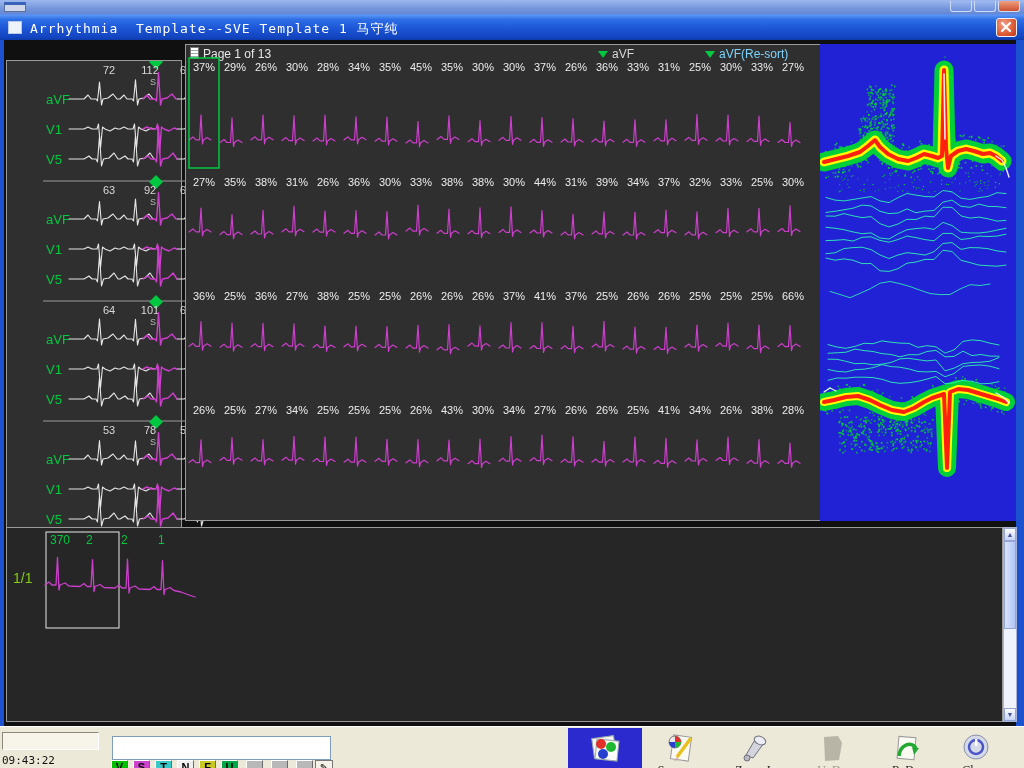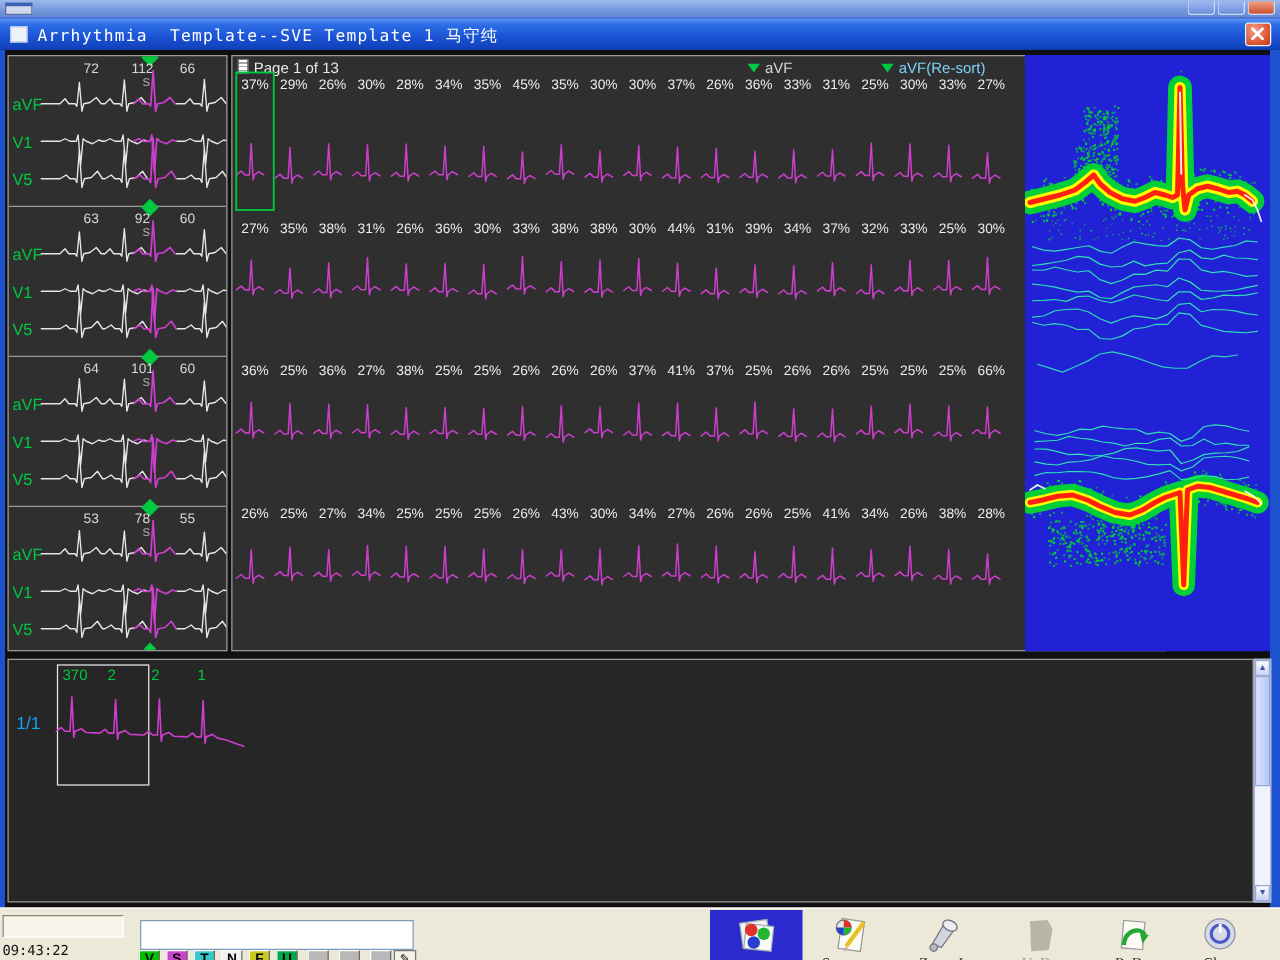--- a/index.html
+++ b/index.html
@@ -20,33 +20,33 @@
   .app-icon{position:absolute;left:8px;top:6px;width:14px;height:13px;background:#eef3fa;
     border:1px solid #b8c8e8;}
   .win-title{position:absolute;left:30px;top:5px;color:#fff;font-weight:normal;
     font-family:"DejaVu Sans Mono",monospace;font-size:13px;letter-spacing:1px;white-space:pre;}
   .close-btn{position:absolute;right:7px;top:3px;width:21px;height:19px;border-radius:3px;
     border:1px solid #f2f2f2;background:radial-gradient(circle at 35% 30%,#f3a088,#e0603c 55%,#bd3413);}
   .window-body{position:absolute;left:0;top:40px;width:1024px;height:728px;
     background:#101010;border-left:4px solid #1c52cd;border-right:8px solid #1c52cd;}
   
   .panel{position:absolute;background:#2f2f2f;border:1px solid #9a9a9a;}
-  .p-left{left:2px;top:4px;width:176px;height:477px;}
+  .p-left{left:2px;top:20px;width:176px;height:477px;padding-left:36px;}
   .p-center{left:181px;top:4px;width:748px;height:477px;}
   .p-right{left:816px;top:4px;width:196px;height:477px;background:#2121d6;border:none;}
   .p-bottom{left:2px;top:487px;width:997px;height:195px;background:#262626;}
   .grid-header{position:absolute;left:0;top:0;width:100%;height:16px;color:#e8e8e8;font-size:12px;}
   .doc-icon{position:absolute;left:4px;top:2px;width:9px;height:12px;background:
     repeating-linear-gradient(180deg,#fff 0 2px,#9aa 2px 3px);border:1px solid #777;}
   .page-label{position:absolute;left:17px;top:2px;}
   .sort1{position:absolute;left:412px;top:2px;color:#d8d8d8;}
   .sort2{position:absolute;left:519px;top:2px;color:#7dd3fc;}
   .tri{display:inline-block;width:0;height:0;border-left:5px solid transparent;
     border-right:5px solid transparent;border-top:7px solid #00c840;margin-right:4px;}
-  .idx-label{position:absolute;left:6px;top:42px;color:#0ea5e9;font-size:14px;}
+  .idx-label{position:absolute;left:6px;top:42px;color:#84cc16;font-size:14px;}
   
   .vscroll{position:absolute;left:999px;top:487px;width:14px;height:195px;background:#f0f3fc;border:1px solid #aab4d8;}
   .sb-btn{position:absolute;left:0;width:12px;height:13px;background:linear-gradient(#fdfeff,#c6d3f7);
     border:1px solid #93a6d6;color:#44549c;font-size:7px;line-height:11px;text-align:center;}
   .sb-thumb{position:absolute;left:0;top:13px;width:12px;height:88px;
     background:linear-gradient(90deg,#d9e4fd,#b2c6f6);border:1px solid #93a6d6;}
   
   .statusbar{position:absolute;left:0;top:726px;width:1024px;height:42px;background:#ece9d8;
     border-top:1px solid #fff;}
   .inset-box{position:absolute;left:2px;top:5px;width:97px;height:18px;background:#f7f5ea;

